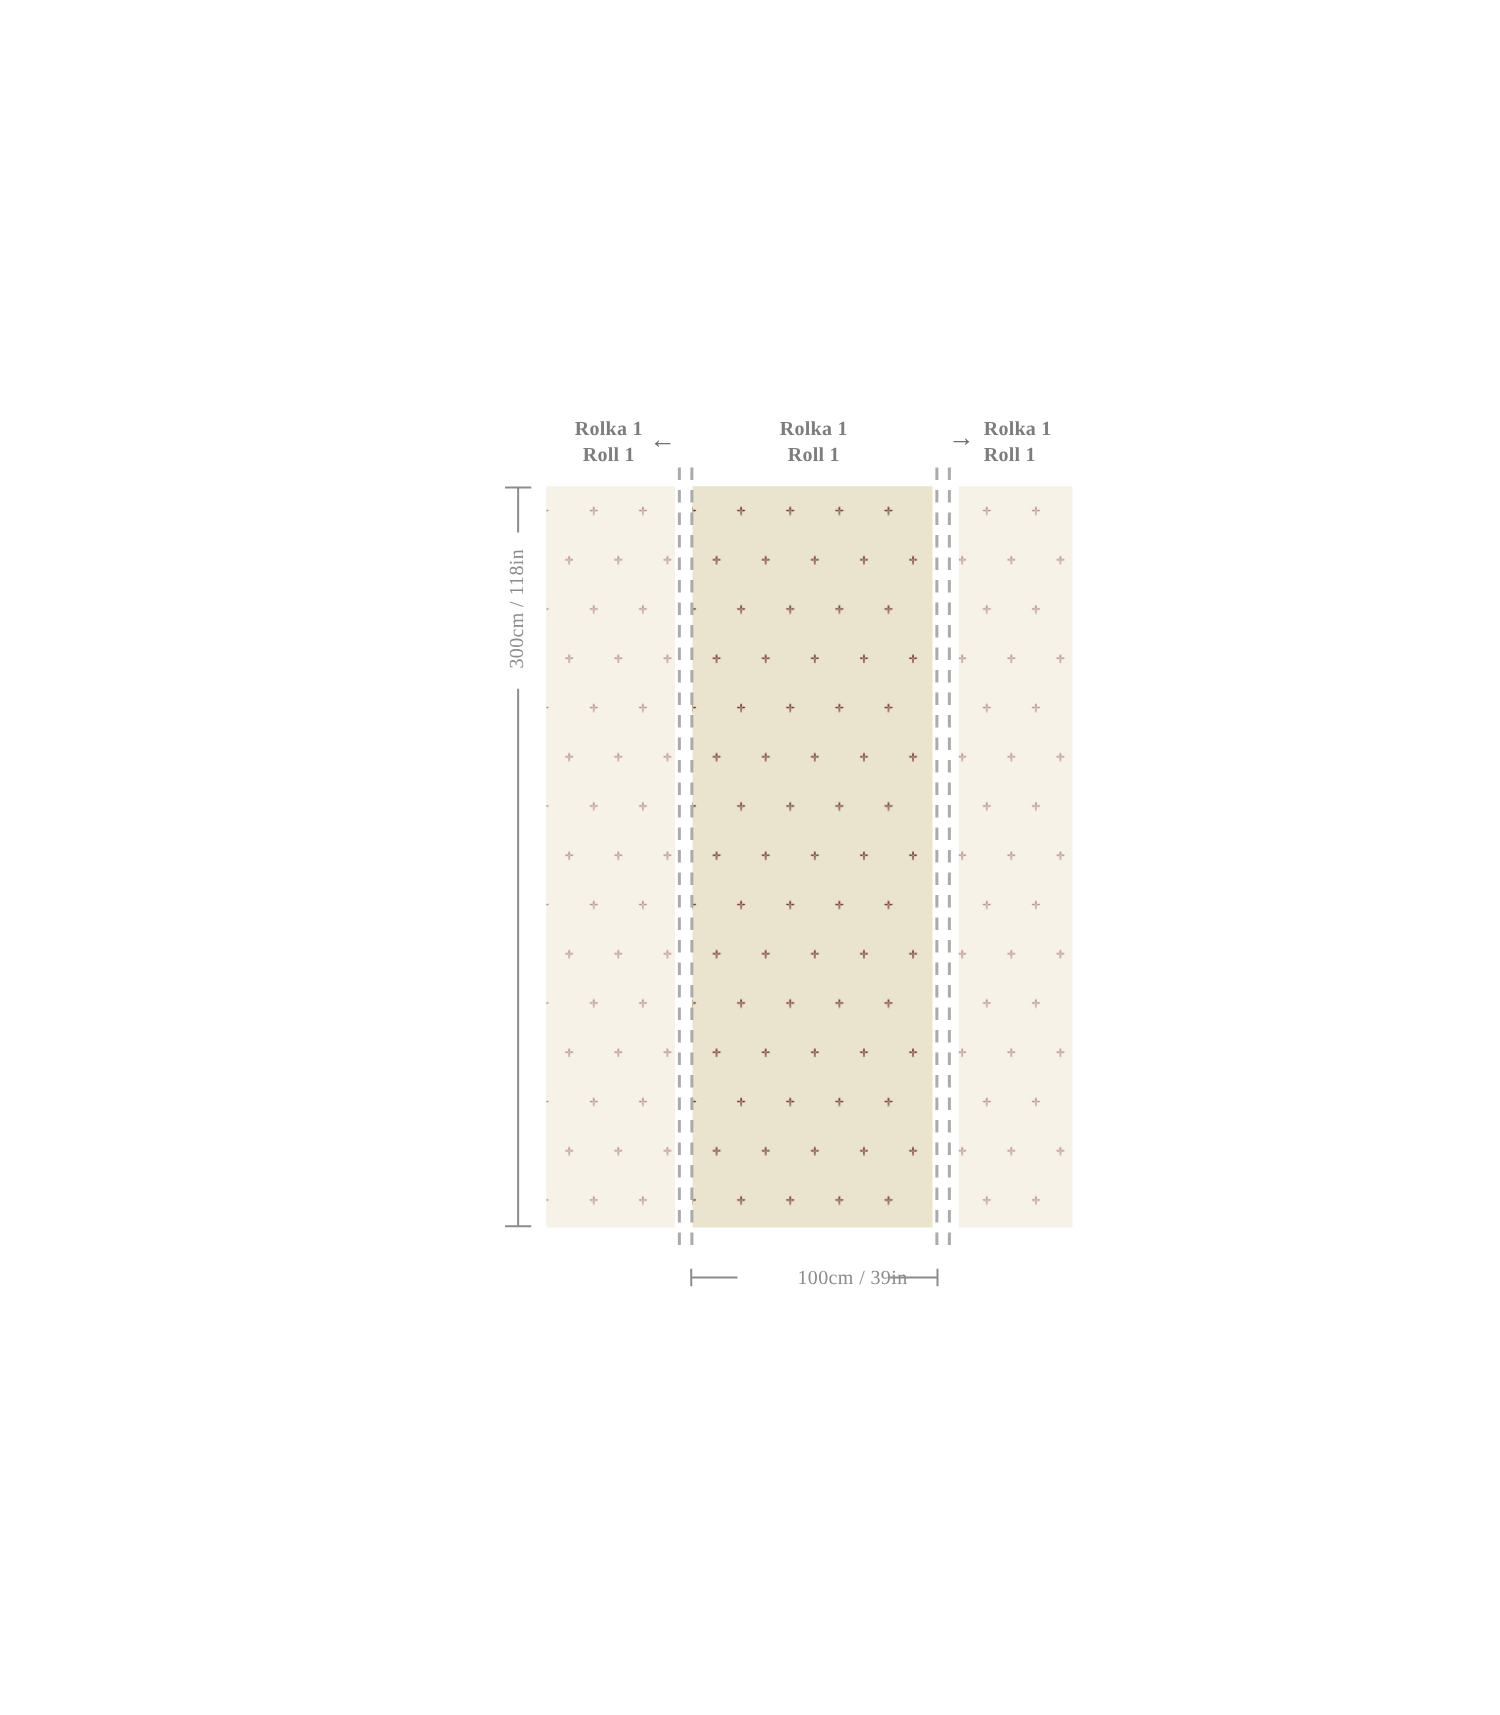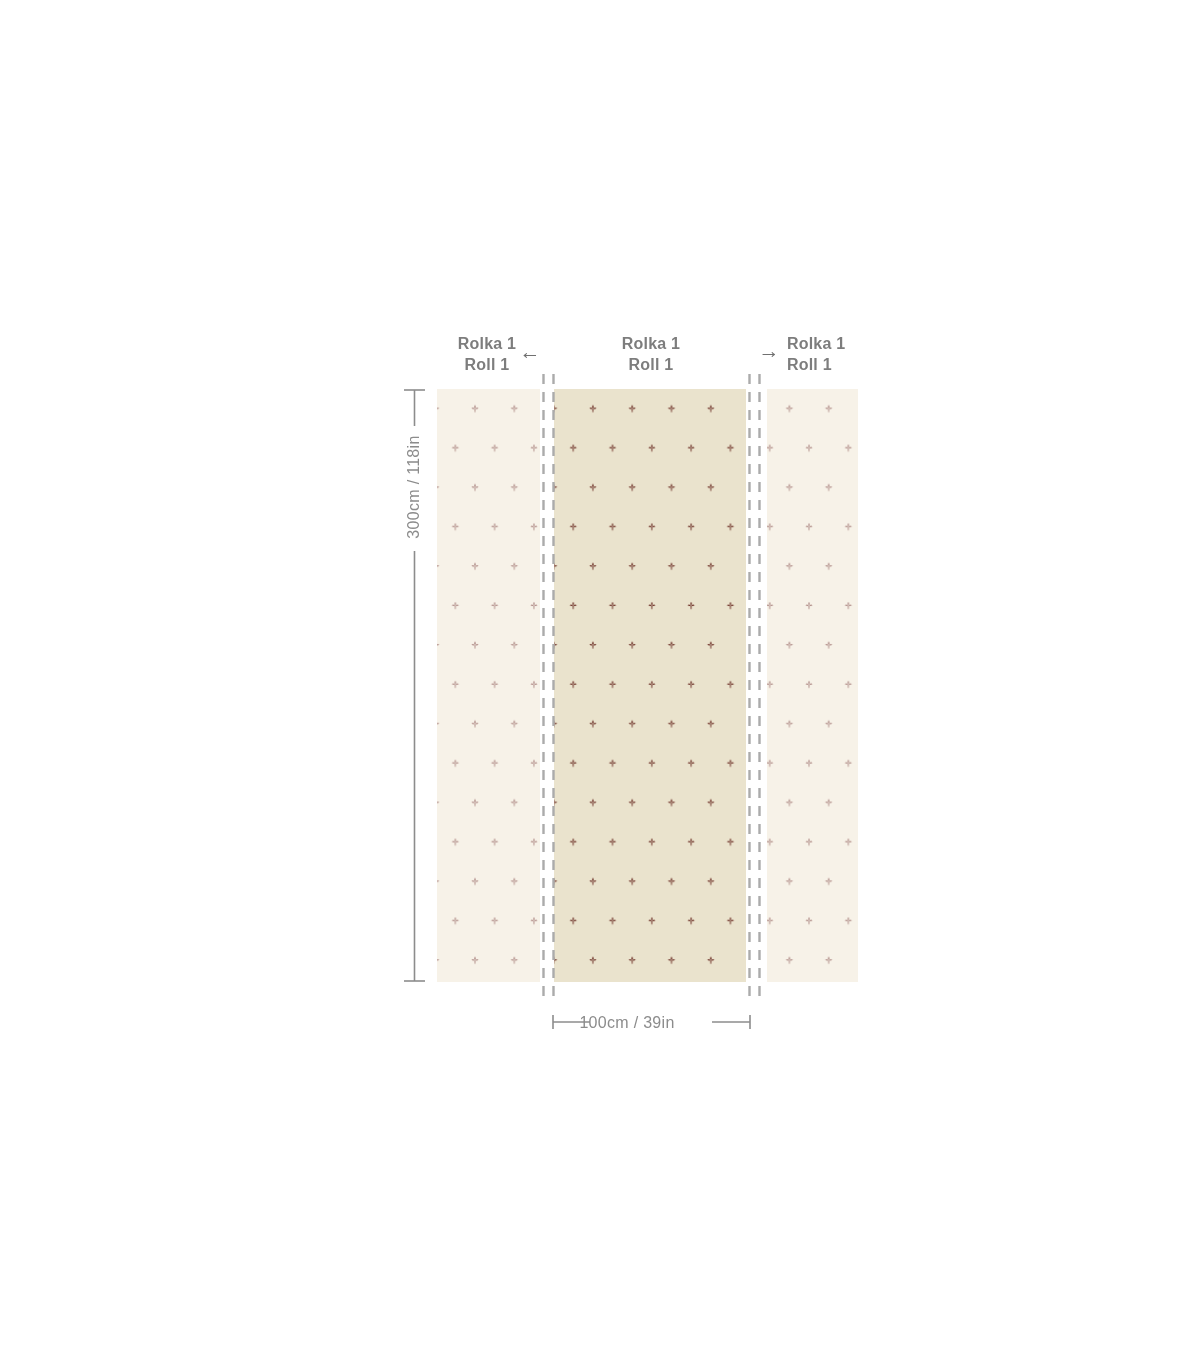--- a/index.html
+++ b/index.html
@@ -1,20 +1,20 @@
 <!DOCTYPE html>
 <html style="--page-bg: #ffffff; --side-panel: #f7f2e8; --center-panel: #eae3cd; --motif-strong: #6f3329; --motif-muted: #b28f8a; --cut-line: #ababab; --dim-line: #8c8c8c; --dim-text: #8c8c8c; --label-text: #7d7d7d; --arrow: #707070;"><head>
 <meta charset="utf-8">
 <style>
   html,body{margin:0;padding:0;background:#fff;}
   .stage{
     position:relative;
     width:980px;height:1372px;
     background:var(--page-bg,#ffffff);
-    font-family:Liberation Sans, sans-serif;
+    font-family:Liberation Serif, serif;
     overflow:hidden;
   }
   .roll-label{
     position:absolute;
     top:333px;
     font-size:16px;
     line-height:21px;
     font-weight:600;
     color:var(--label-text,#7d7d7d);
     text-align:center;
@@ -44,21 +44,21 @@
     text-align:center;
     letter-spacing:.3px;
     white-space:nowrap;
   }
   .dim-label.vertical{
     left:334px;top:477px;width:160px;height:20px;
     transform:rotate(-90deg);
     transform-origin:center center;
   }
   .dim-label.horizontal{
-    left:552px;top:1013px;width:150px;
+    left:607px;top:1013px;width:150px;
   }
   .cutline{stroke:var(--cut-line,#ababab);stroke-width:2.4;stroke-dasharray:10 8;fill:none;}
   .dimline{stroke:var(--dim-line,#8c8c8c);stroke-width:1.6;fill:none;}
   .m-strong{fill:var(--motif-strong,#6f3329);}
   .m-muted{fill:var(--motif-muted,#b28f8a);}
   .bg-side{fill:var(--side-panel,#f7f2e8);}
   .bg-center{fill:var(--center-panel,#eae3cd);}
 </style>
 </head>
 <body>

